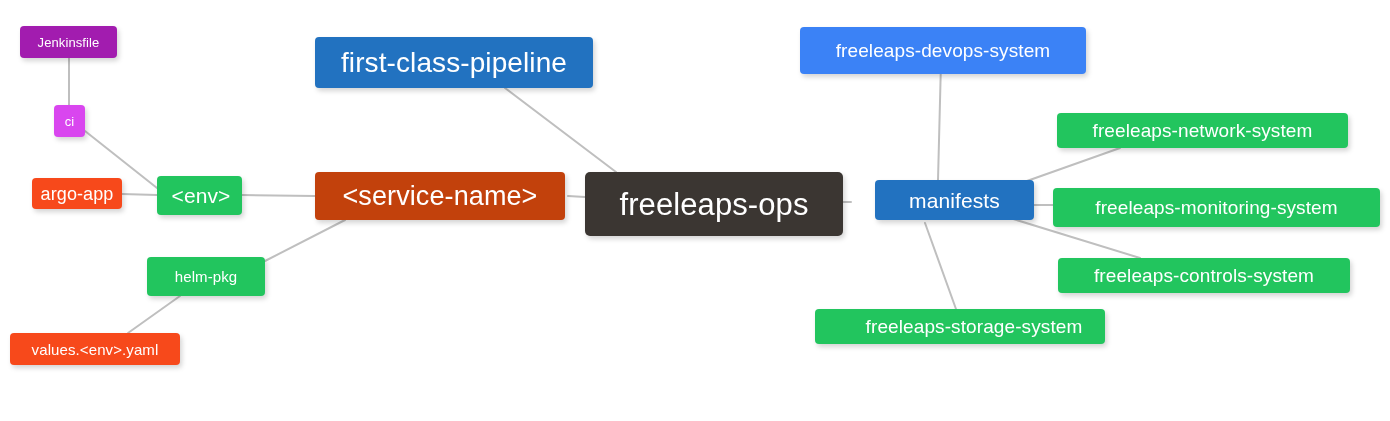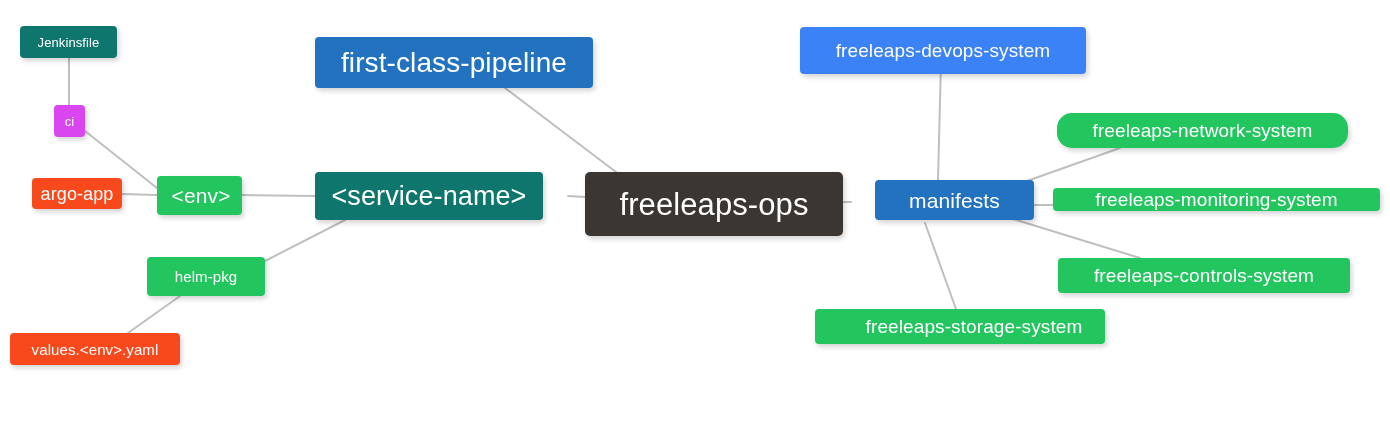--- a/index.html
+++ b/index.html
@@ -61,29 +61,29 @@
       <line x1="505" y1="88" x2="616" y2="172" stroke="#bfbfbf" stroke-width="2" stroke-linecap="round"></line>
       <line x1="568" y1="196" x2="585" y2="197" stroke="#bfbfbf" stroke-width="2" stroke-linecap="round"></line>
       <line x1="843" y1="202" x2="851" y2="202" stroke="#bfbfbf" stroke-width="2" stroke-linecap="round"></line>
       <line x1="938" y1="180" x2="941" y2="62" stroke="#bfbfbf" stroke-width="2" stroke-linecap="round"></line>
       <line x1="1010" y1="187" x2="1120" y2="148" stroke="#bfbfbf" stroke-width="2" stroke-linecap="round"></line>
       <line x1="1010" y1="205" x2="1053" y2="205" stroke="#bfbfbf" stroke-width="2" stroke-linecap="round"></line>
       <line x1="1010" y1="218" x2="1140" y2="258" stroke="#bfbfbf" stroke-width="2" stroke-linecap="round"></line>
       <line x1="925" y1="223" x2="956" y2="309" stroke="#bfbfbf" stroke-width="2" stroke-linecap="round"></line>
     </svg>
   <div id="node-layer">
-      <div class="node" style="left: 20px; top: 26px; width: 97px; height: 32px; background: #0f766e; font-size: 13px;">Jenkinsfile</div>
+      <div class="node" style="left: 20px; top: 26px; width: 97px; height: 32px; background: #a21caf; font-size: 13px;">Jenkinsfile</div>
       <div class="node" style="left: 54px; top: 105px; width: 31px; height: 32px; background: #d946ef; font-size: 13px;">ci</div>
       <div class="node" style="left: 32px; top: 178px; width: 90px; height: 31px; background: rgb(247, 73, 27); font-size: 18px;">argo-app</div>
       <div class="node" style="left: 157px; top: 176px; width: 85px; height: 39px; background: rgb(34, 197, 94); font-size: 21px; padding-left: 12px;">&lt;env&gt;</div>
       <div class="node" style="left: 147px; top: 257px; width: 118px; height: 39px; background: rgb(34, 197, 94); font-size: 15px;">helm-pkg</div>
       <div class="node" style="left: 10px; top: 333px; width: 170px; height: 32px; background: rgb(247, 73, 27); font-size: 15px;">values.&lt;env&gt;.yaml</div>
       <div class="node" style="left: 315px; top: 37px; width: 278px; height: 51px; background: rgb(34, 114, 192); font-size: 28px;">first-class-pipeline</div>
-      <div class="node" style="left: 315px; top: 172px; width: 228px; height: 48px; background: #0f766e; font-size: 27px;">&lt;service-name&gt;</div>
+      <div class="node" style="left: 315px; top: 172px; width: 250px; height: 48px; background: #c2410c; font-size: 27px;">&lt;service-name&gt;</div>
       <div class="node root" style="left: 585px; top: 172px; width: 258px; height: 64px; background: rgb(59, 54, 50); font-size: 31px;">freeleaps-ops</div>
       <div class="node" style="left: 875px; top: 180px; width: 159px; height: 40px; background: rgb(34, 114, 192); font-size: 21px;">manifests</div>
       <div class="node" style="left: 800px; top: 27px; width: 286px; height: 47px; background: #3b82f6; font-size: 19px;">freeleaps-devops-system</div>
-      <div class="node" style="left: 1057px; top: 113px; width: 291px; height: 35px; background: rgb(34, 197, 94); font-size: 19px; border-radius: 15px;">freeleaps-network-system</div>
-      <div class="node" style="left: 1053px; top: 188px; width: 327px; height: 23px; background: rgb(34, 197, 94); font-size: 19px;">freeleaps-monitoring-system</div>
+      <div class="node" style="left: 1057px; top: 113px; width: 291px; height: 35px; background: rgb(34, 197, 94); font-size: 19px;">freeleaps-network-system</div>
+      <div class="node" style="left: 1053px; top: 188px; width: 327px; height: 39px; background: rgb(34, 197, 94); font-size: 19px;">freeleaps-monitoring-system</div>
       <div class="node" style="left: 1058px; top: 258px; width: 292px; height: 35px; background: rgb(34, 197, 94); font-size: 19px;">freeleaps-controls-system</div>
       <div class="node" style="left: 815px; top: 309px; width: 290px; height: 35px; background: rgb(34, 197, 94); font-size: 19px; padding-left: 37px;">freeleaps-storage-system</div>
     </div>
 </div>
 
 </body></html>

